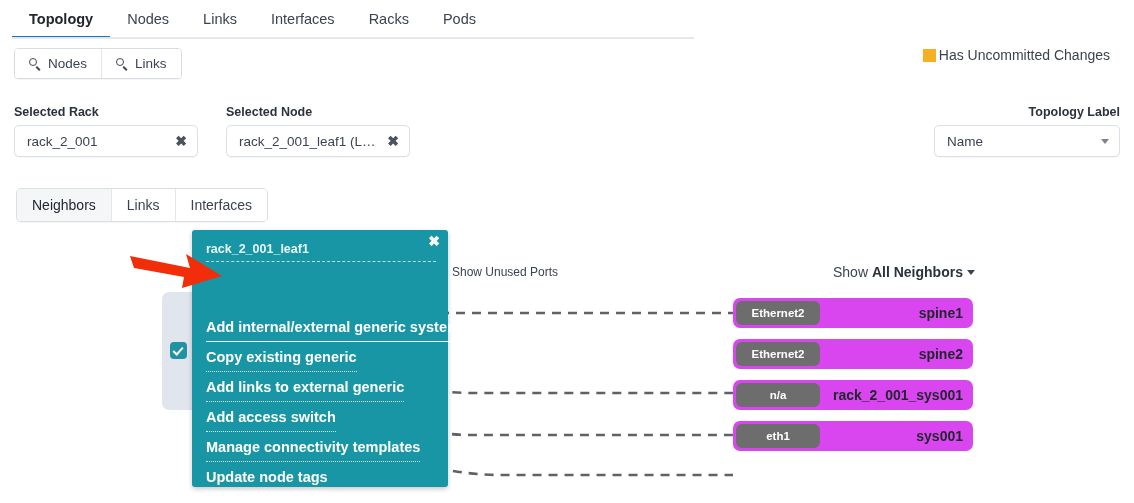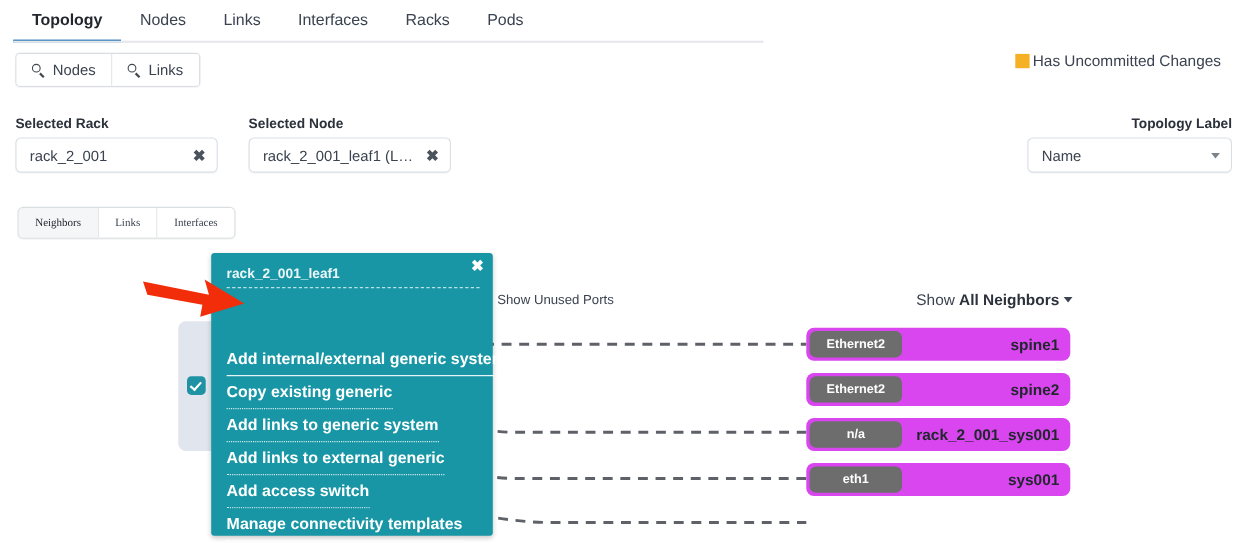--- a/index.html
+++ b/index.html
@@ -59,21 +59,21 @@
 
   #f-rack{left:14px;top:105px;width:184px;}
   #f-node{left:226px;top:105px;width:184px;}
   #f-label{left:934px;top:105px;width:186px;}
   #f-label .lbl{text-align:right;}
 
   
   .subtabs{position:absolute;left:16px;top:188px;display:flex;
     border:1px solid #dadfe1;border-radius:5px;overflow:hidden;background:#fff;
     box-shadow:0 1px 1px rgba(0,0,0,.04);}
-  .subtab{padding:8px 15px;font-size:10px;color:#3b4350;background:#fff;cursor:pointer;white-space:nowrap;font-family:Liberation Serif, serif;}
+  .subtab{padding:8px 15px;font-size:14px;color:#3b4350;background:#fff;cursor:pointer;white-space:nowrap;}
   .subtab + .subtab{border-left:1px solid #e3e7ea;}
   .subtab.active{background:#f4f6f8;color:#22272e;}
 
   
   .canvas{position:absolute;left:0;top:226px;width:1134px;height:277px;}
 
   .links-svg{position:absolute;left:0;top:0;width:1134px;height:277px;}
 
   
   .selnode{
@@ -246,21 +246,20 @@
 
   </div>
 
   <div class="ctxmenu">
     <span class="close">✖</span>
     <span class="mtitle">rack_2_001_leaf1</span>
     <div class="divider"></div>
     <div class="mlist">
       <span class="mitem hl">Add internal/external generic system</span>
       <span class="mitem">Copy existing generic</span>
-      <span class="mitem">Add links to generic system</span>
       <span class="mitem">Add links to external generic</span>
       <span class="mitem">Add access switch</span>
       <span class="mitem">Manage connectivity templates</span>
       <span class="mitem">Update node tags</span>
     </div>
   </div>
 
   <svg class="arrow" viewBox="0 0 96 48">
     <path d="M2 8 L62 20 L58 6 L94 28 L54 40 L56 29 L6 20 Z" fill="#f22d0a"></path>
   </svg>

